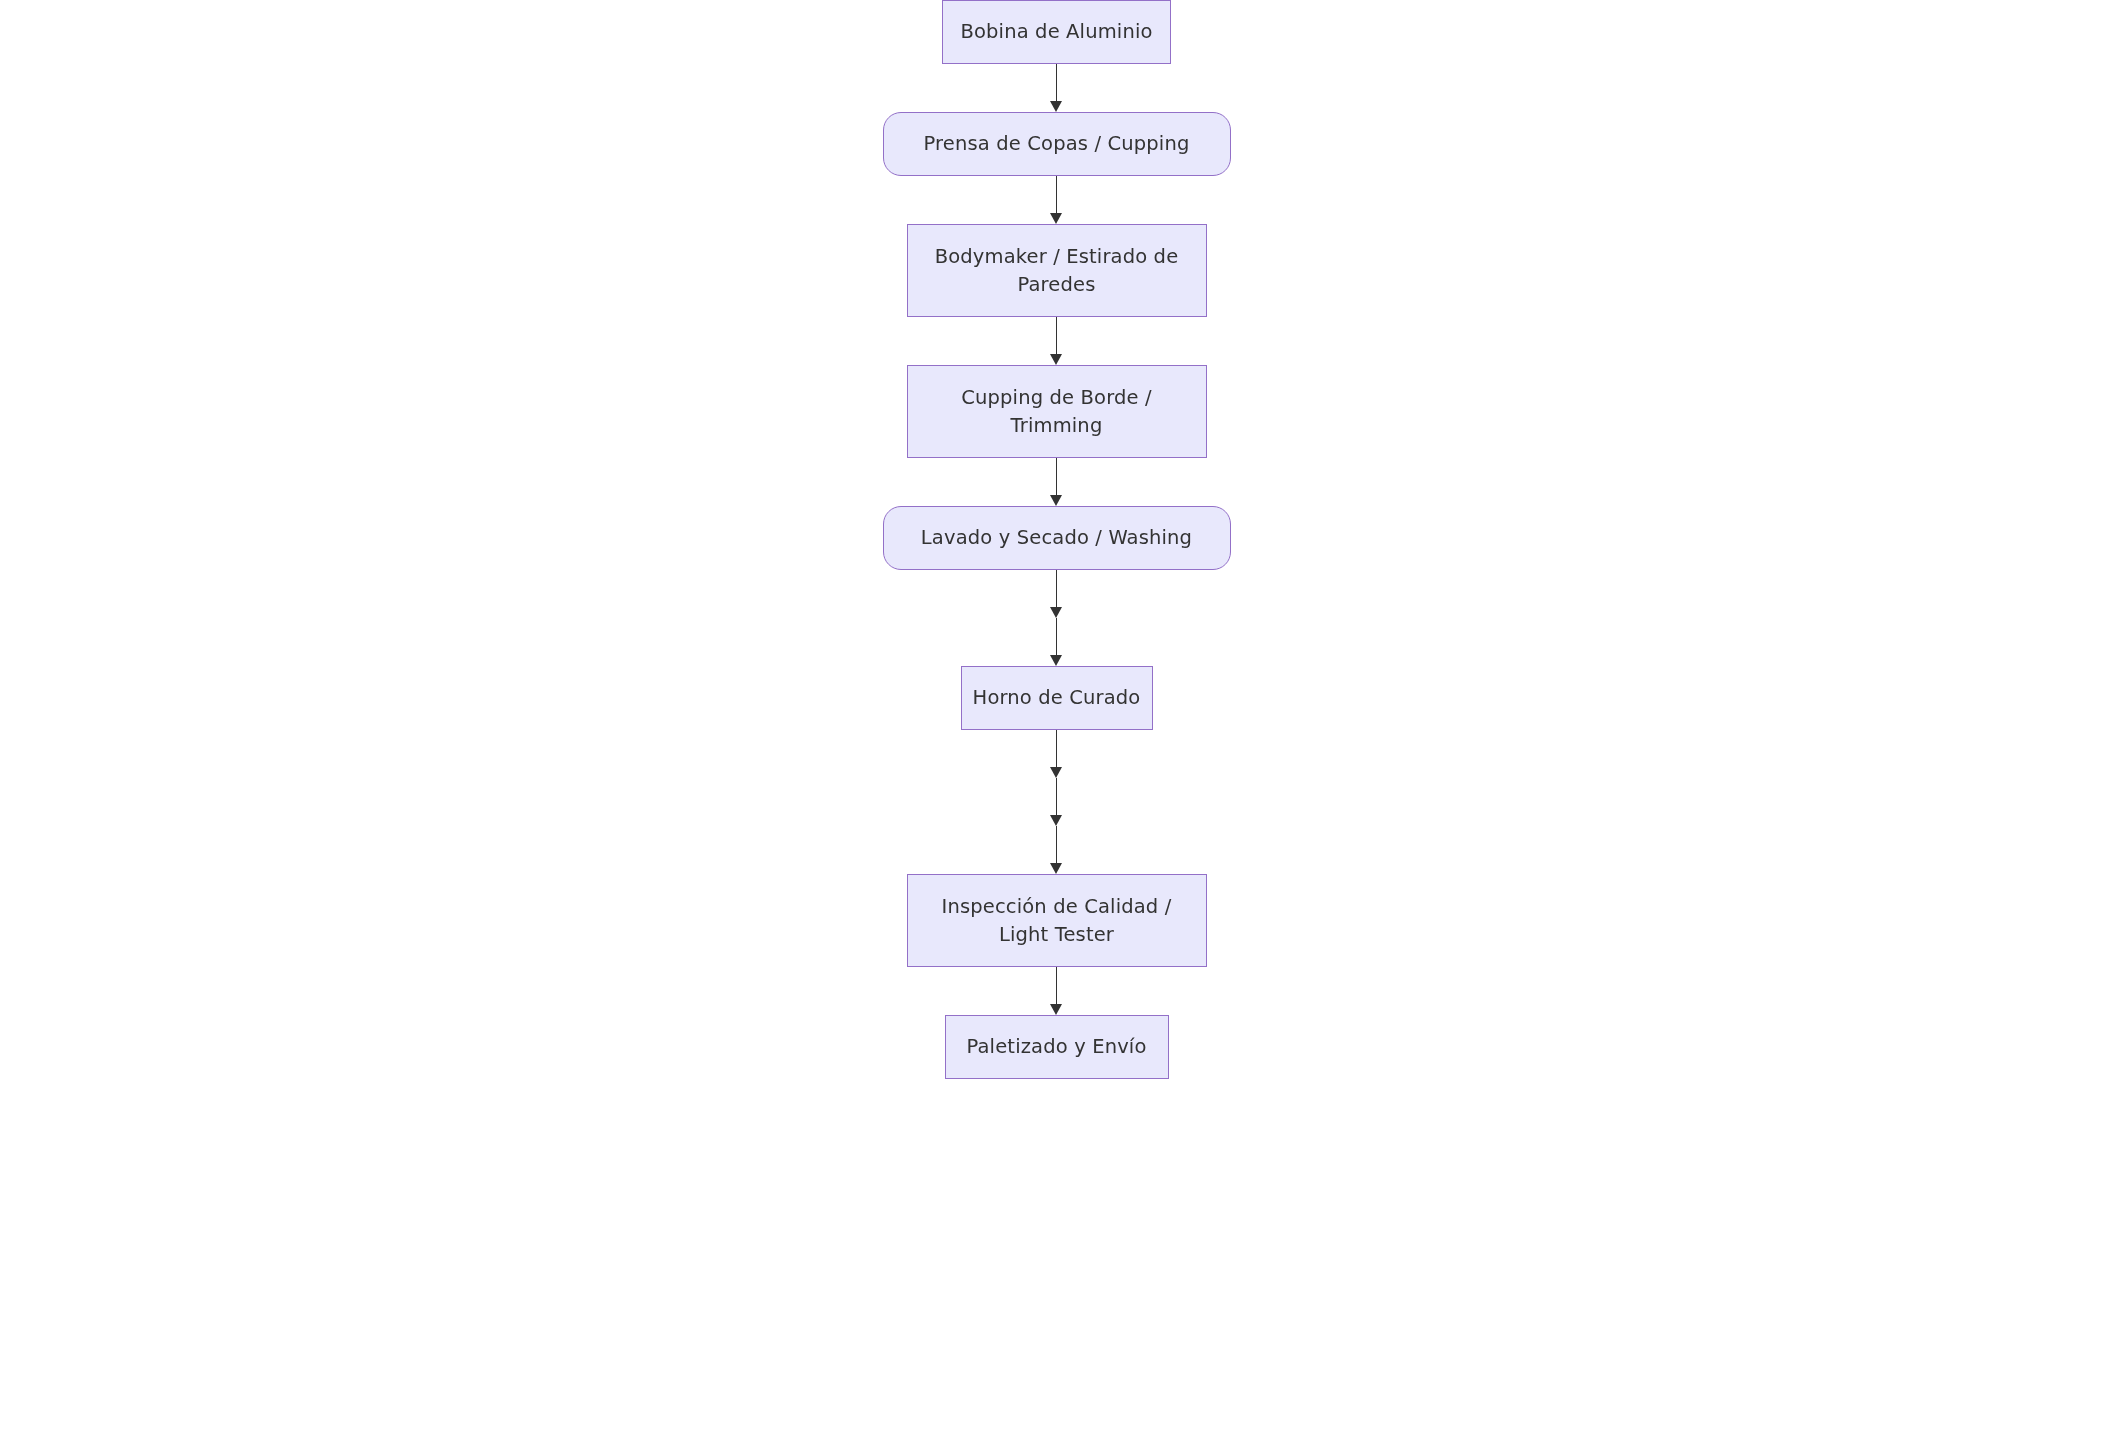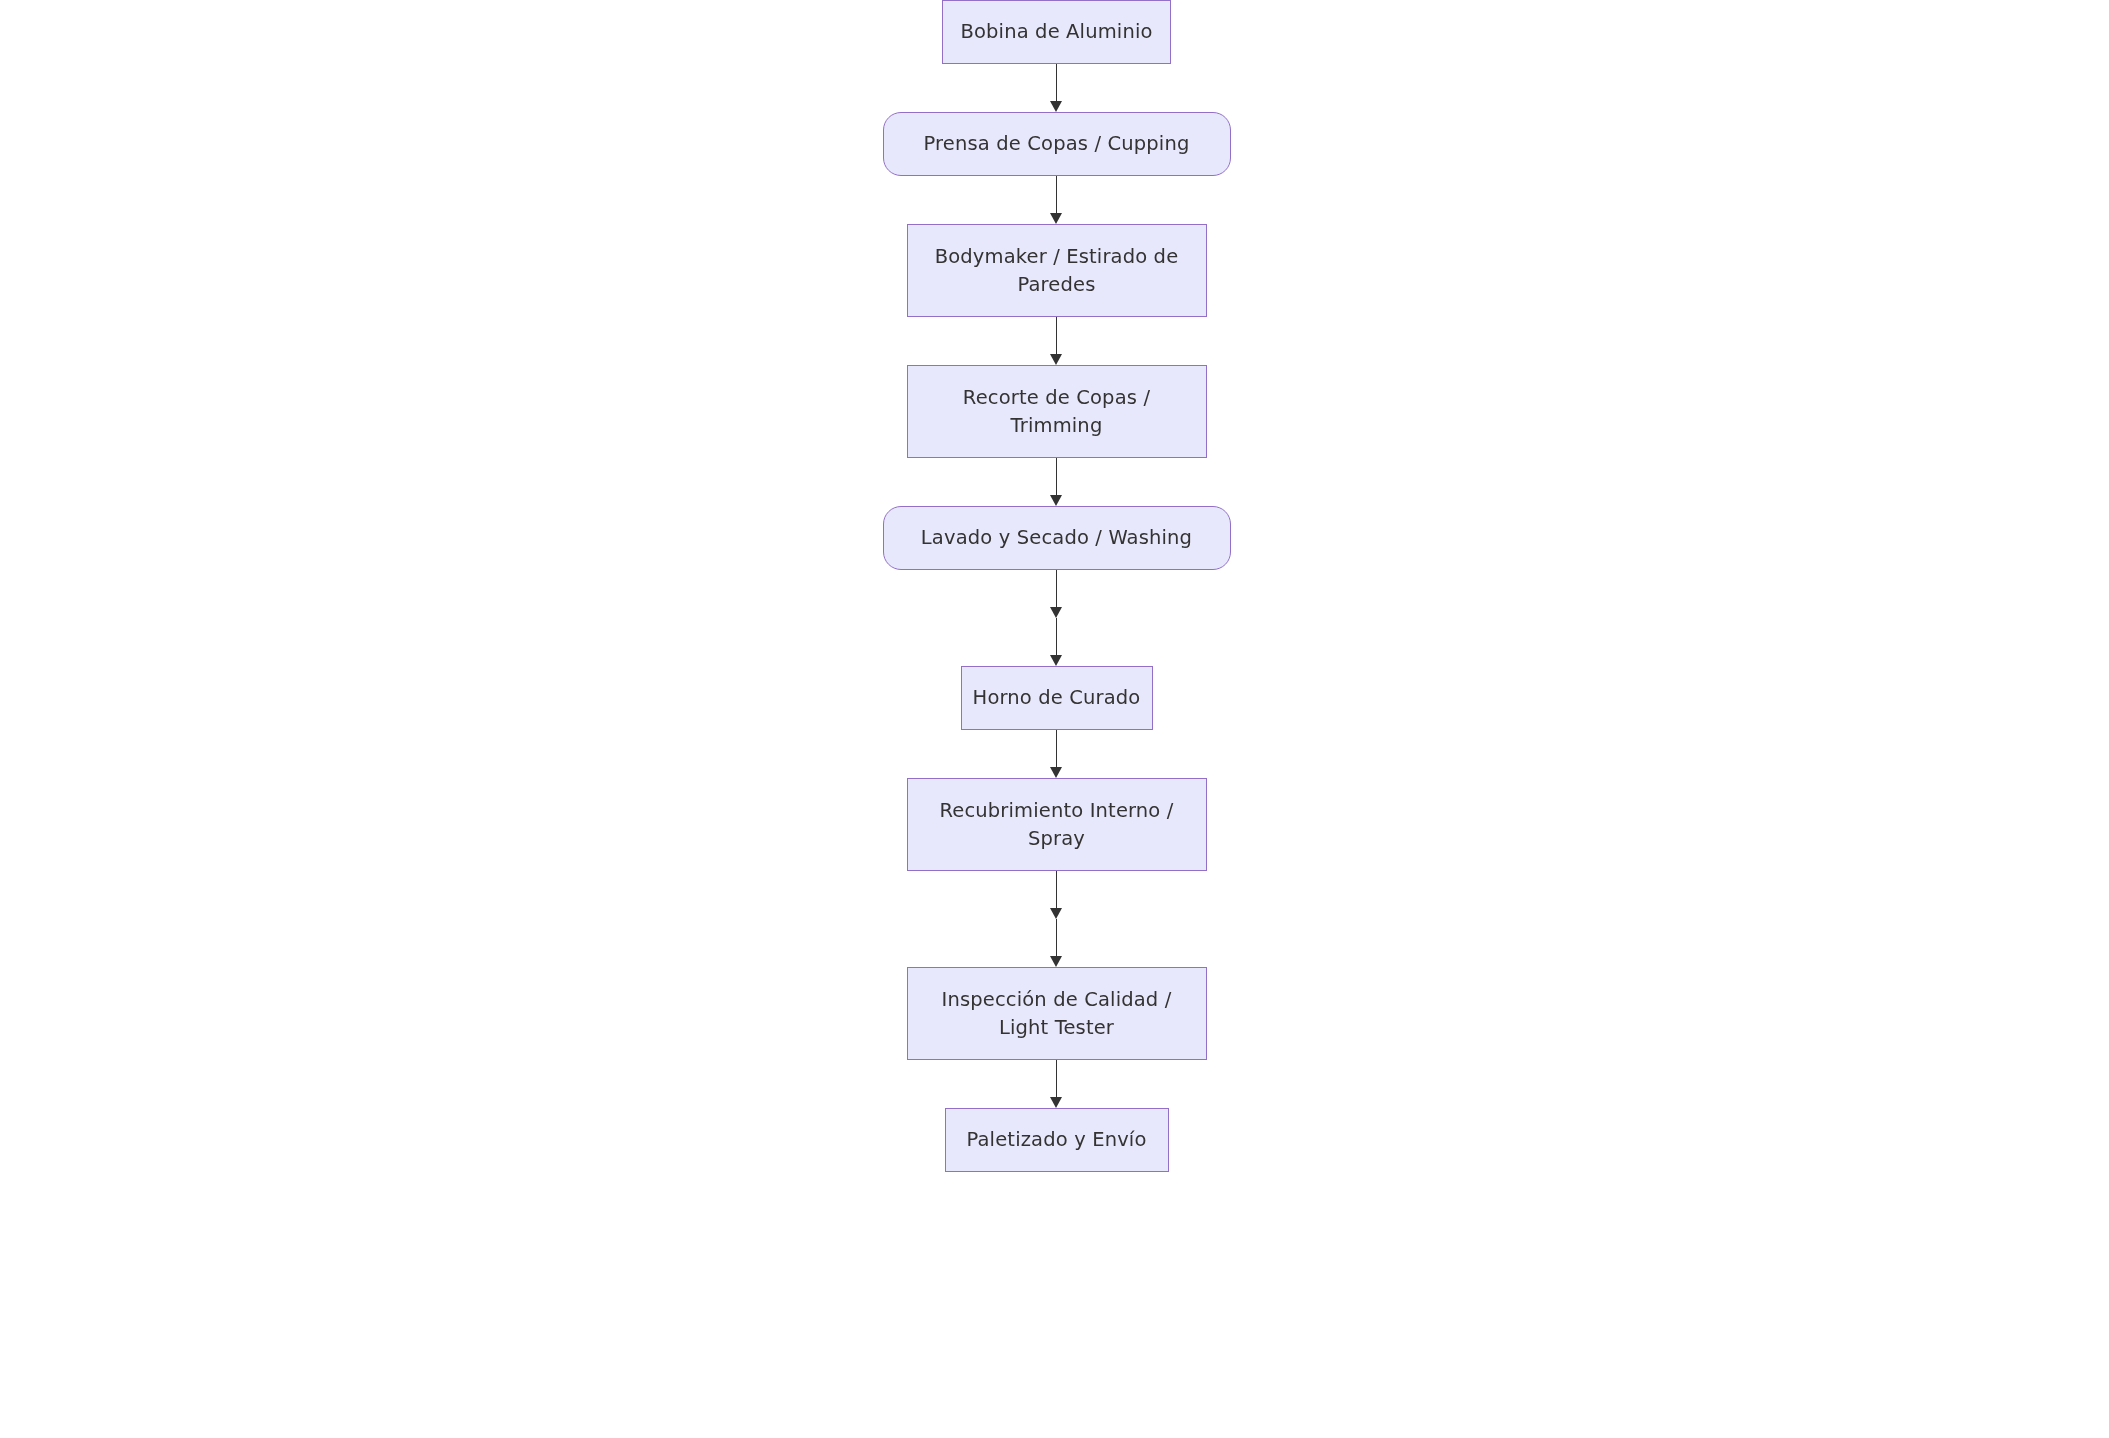--- a/index.html
+++ b/index.html
@@ -123,21 +123,21 @@
       <span class="node-label">Bodymaker / Estirado de
 Paredes</span>
     </div>
 
     <div class="connector">
       <div class="line"></div>
       <div class="head"></div>
     </div>
 
     <div class="node h2 w-wide">
-      <span class="node-label">Recorte de Copas /
+      <span class="node-label">Cupping de Borde /
 Trimming</span>
     </div>
 
     <div class="connector">
       <div class="line"></div>
       <div class="head"></div>
     </div>
 
     <div class="node h1 w-med">
       <span class="node-label">Lavado y Secado / Washing</span>
@@ -156,24 +156,20 @@
 
     <div class="node h1 w-narrow">
       <span class="node-label">Horno de Curado</span>
     </div>
 
     <div class="connector">
       <div class="line"></div>
       <div class="head"></div>
     </div>
 
-    <div class="node h2 w-wide">
-      <span class="node-label">Recubrimiento Interno /
-Spray</span>
-    </div>
 
     <div class="connector">
       <div class="line"></div>
       <div class="head"></div>
     </div>
 
 
     <div class="connector">
       <div class="line"></div>
       <div class="head"></div>

